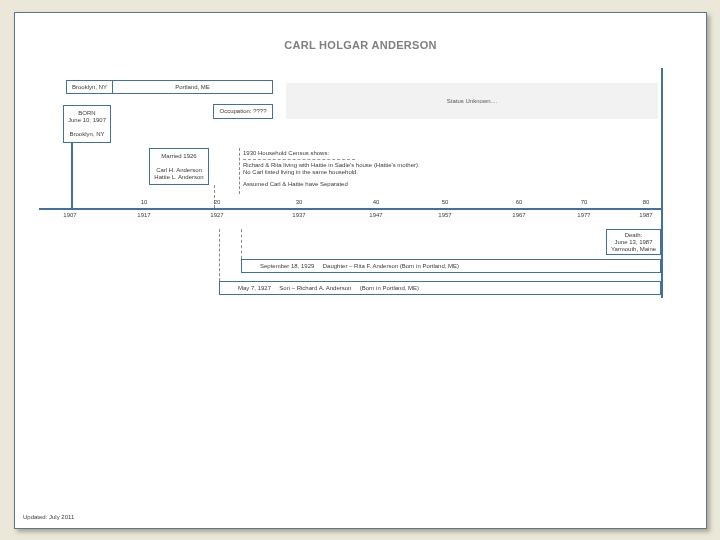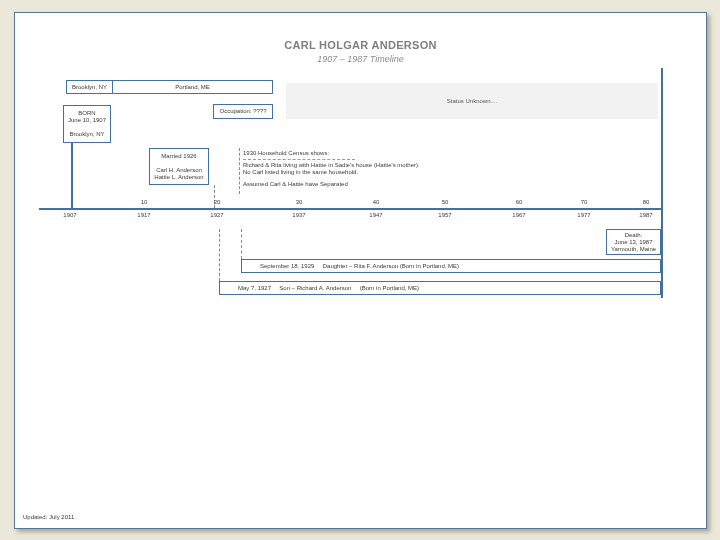--- a/index.html
+++ b/index.html
@@ -35,21 +35,20 @@
   .eventbar{border:1px solid var(--accent,#41719c);background:#fff;box-sizing:border-box;
     display:flex;align-items:center;font-size:6px;color:#3b3b3b;white-space:pre;}
   .footer{left:8px;top:501px;font-size:6px;color:#3f3f3f;}
 </style>
 </head>
 <body>
 
 <div id="page">
 
   <div class="abs title">CARL HOLGAR ANDERSON</div>
-  <div class="abs subtitle">1907 – 1987 Timeline</div>
 
   <div class="abs resbar">
     <div class="rescell" style="width:45px;">Brooklyn, NY</div>
     <div class="rescell" style="flex:1;">Portland, ME</div>
   </div>
 
   <div class="abs tlbox" style="left:48px;top:92px;width:48px;height:38px;">
     <div class="ln">BORN</div>
     <div class="ln">June 10, 1907</div>
     <div class="ln"></div>

